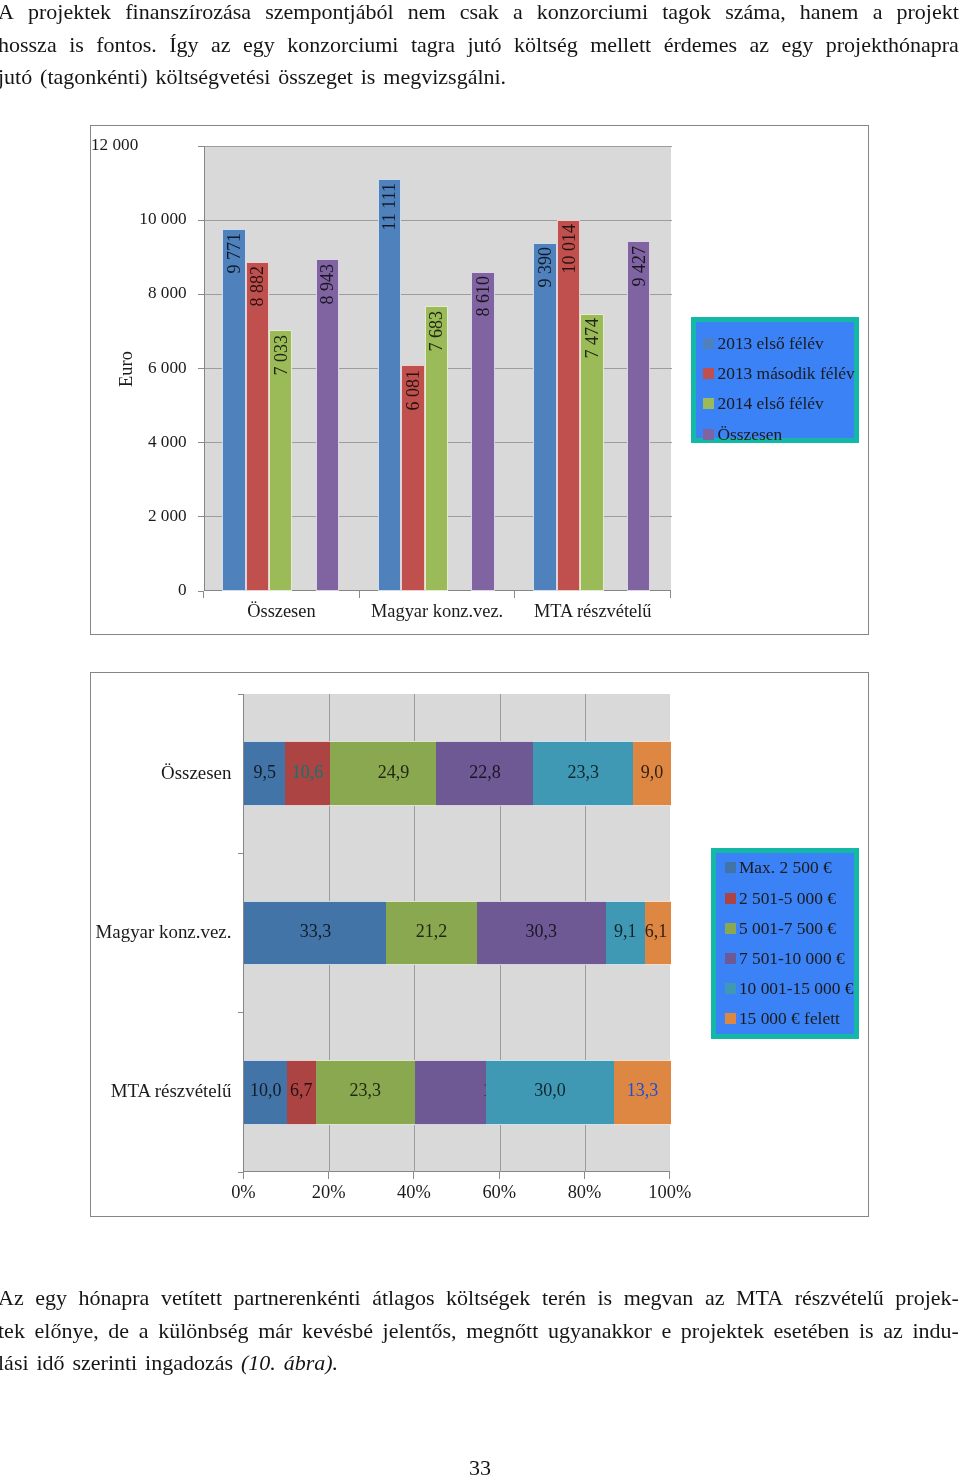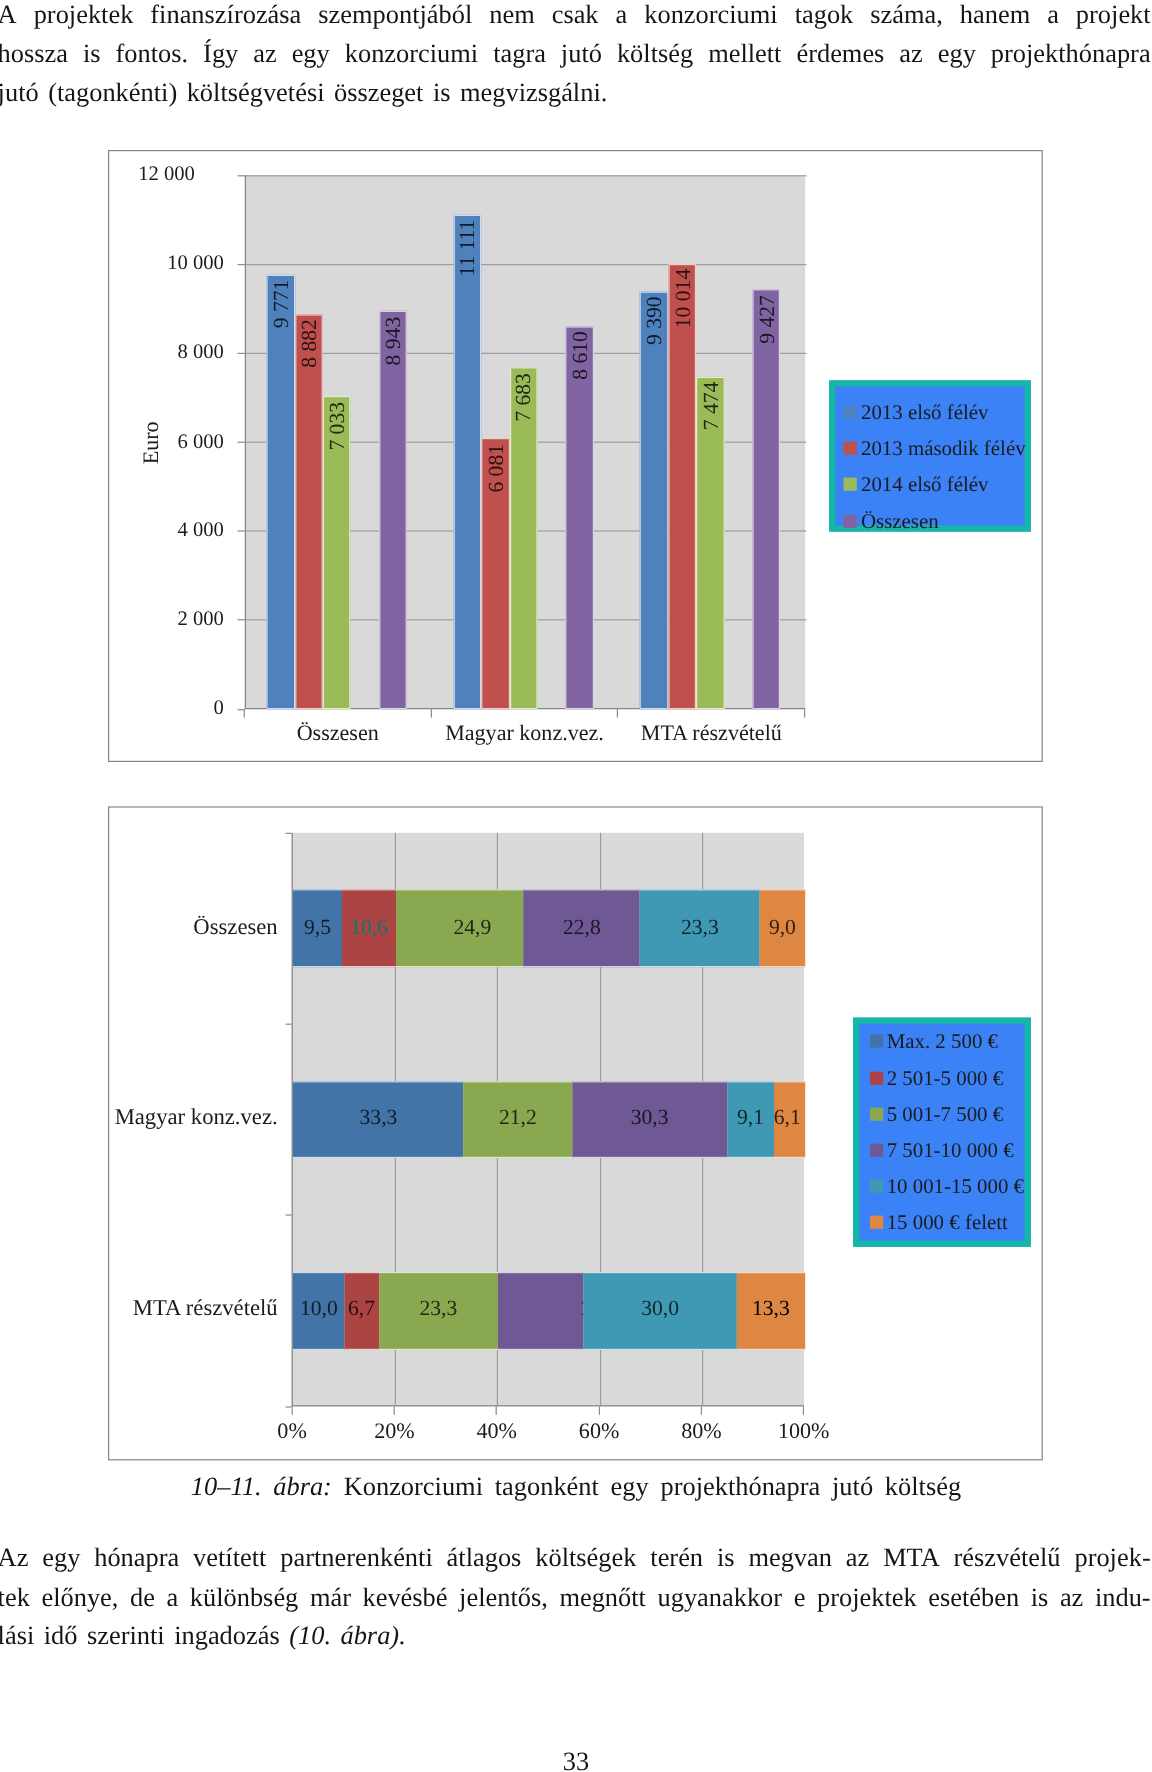--- a/index.html
+++ b/index.html
@@ -115,21 +115,21 @@
       <div class="ylab" style="left: 0px; top: 379.833px; width: 95.6px; text-align: right;">2 000</div>
       <div class="tick" style="left: 106.6px; top: 316.167px; width: 6px; height: 1px;"></div>
       <div class="ylab" style="left: 0px; top: 305.667px; width: 95.6px; text-align: right;">4 000</div>
       <div class="tick" style="left: 106.6px; top: 242px; width: 6px; height: 1px;"></div>
       <div class="ylab" style="left: 0px; top: 231.5px; width: 95.6px; text-align: right;">6 000</div>
       <div class="tick" style="left: 106.6px; top: 167.833px; width: 6px; height: 1px;"></div>
       <div class="ylab" style="left: 0px; top: 157.333px; width: 95.6px; text-align: right;">8 000</div>
       <div class="tick" style="left: 106.6px; top: 93.6667px; width: 6px; height: 1px;"></div>
       <div class="ylab" style="left: 0px; top: 83.1667px; width: 95.6px; text-align: right;">10 000</div>
       <div class="tick" style="left: 106.6px; top: 19.5px; width: 6px; height: 1px;"></div>
-      <div class="ylab" style="left: 0px; top: 9px; width: 95.6px; text-align: center;">12 000</div>
+      <div class="ylab" style="left: 0px; top: 9px; width: 95.6px; text-align: left;">12 000</div>
       <div class="axistitle" style="left: 35px; top: 242.5px; transform: translate(-50%, -50%) rotate(-90deg);">Euro</div>
       <div class="tick" style="left: 267.767px; top: 465px; width: 1px; height: 7px;"></div>
       <div class="catlab" style="left: 112.6px; top: 474.5px; width: 155.667px; text-align: center;">Összesen</div>
       <div class="tick" style="left: 423.433px; top: 465px; width: 1px; height: 7px;"></div>
       <div class="catlab" style="left: 268.267px; top: 474.5px; width: 155.667px; text-align: center;">Magyar konz.vez.</div>
       <div class="tick" style="left: 579.1px; top: 465px; width: 1px; height: 7px;"></div>
       <div class="catlab" style="left: 423.933px; top: 474.5px; width: 155.667px; text-align: center;">MTA részvételű</div>
       <div class="tick" style="left: 112.1px; top: 465px; width: 1px; height: 7px;"></div>
       <div class="legend" style="left: 599.9px; top: 191.4px; width: 168px; height: 126px;">
         <div class="legend-row" style="left: 7.6px; top: 10.6px;">
@@ -183,21 +183,21 @@
         <div class="dlabel" style="left: 0px; top: 387.333px; width: 42.64px; text-align: center; color: rgb(16, 28, 40);">10,0</div>
         <div class="bar" style="left: 42.64px; top: 366.083px; width: 28.5688px; height: 64.5px; background: rgb(172, 68, 68); box-sizing: border-box; border-top: 1px solid rgb(232, 203, 203); border-bottom: 1px solid rgb(232, 203, 203);"></div>
         <div class="dlabel" style="left: 42.64px; top: 387.333px; width: 28.5688px; text-align: center; color: rgb(41, 16, 16);">6,7</div>
         <div class="bar" style="left: 71.2088px; top: 366.083px; width: 99.3512px; height: 64.5px; background: rgb(138, 168, 79); box-sizing: border-box; border-top: 1px solid rgb(222, 231, 206); border-bottom: 1px solid rgb(222, 231, 206);"></div>
         <div class="dlabel" style="left: 71.2088px; top: 387.333px; width: 99.3512px; text-align: center; color: rgb(33, 40, 19);">23,3</div>
         <div class="bar" style="left: 170.56px; top: 366.083px; width: 71.2088px; height: 64.5px; background: rgb(110, 89, 148); box-sizing: border-box; border-top: 1px solid rgb(214, 209, 225); border-bottom: 1px solid rgb(214, 209, 225);"></div>
         <div class="dlabel" style="left: 170.56px; top: 387.333px; width: 71.2088px; text-align: center; color: rgb(26, 21, 36); padding-left: 48px;">16,7</div>
         <div class="bar" style="left: 241.769px; top: 366.083px; width: 127.92px; height: 64.5px; background: rgb(64, 153, 180); box-sizing: border-box; border-top: 1px solid rgb(202, 226, 234); border-bottom: 1px solid rgb(202, 226, 234);"></div>
         <div class="dlabel" style="left: 241.769px; top: 387.333px; width: 127.92px; text-align: center; color: rgb(15, 37, 43);">30,0</div>
         <div class="bar" style="left: 369.689px; top: 366.083px; width: 56.7112px; height: 64.5px; background: rgb(222, 135, 67); box-sizing: border-box; border-top: 1px solid rgb(246, 221, 202); border-bottom: 1px solid rgb(246, 221, 202);"></div>
-        <div class="dlabel" style="left: 369.689px; top: 387.333px; width: 56.7112px; text-align: center; color: #000000;">13,3</div>
+        <div class="dlabel" style="left: 369.689px; top: 387.333px; width: 56.7112px; text-align: center; color: #1d4ed8;">13,3</div>
       </div>
       <div class="tick" style="left: 151.9px; top: 499px; width: 1px; height: 7px;"></div>
       <div class="xlab" style="left: 112.4px; top: 509px; width: 80px; text-align: center;">0%</div>
       <div class="tick" style="left: 237.18px; top: 499px; width: 1px; height: 7px;"></div>
       <div class="xlab" style="left: 197.68px; top: 509px; width: 80px; text-align: center;">20%</div>
       <div class="tick" style="left: 322.46px; top: 499px; width: 1px; height: 7px;"></div>
       <div class="xlab" style="left: 282.96px; top: 509px; width: 80px; text-align: center;">40%</div>
       <div class="tick" style="left: 407.74px; top: 499px; width: 1px; height: 7px;"></div>
       <div class="xlab" style="left: 368.24px; top: 509px; width: 80px; text-align: center;">60%</div>
       <div class="tick" style="left: 493.02px; top: 499px; width: 1px; height: 7px;"></div>
@@ -232,23 +232,20 @@
           <div class="legend-swatch" style="background: rgb(64, 153, 180);"></div>
           <div class="legend-text">10 001-15 000 €</div>
         </div>
         <div class="legend-row" style="left: 9px; top: 155.2px;">
           <div class="legend-swatch" style="background: rgb(222, 135, 67);"></div>
           <div class="legend-text">15 000 € felett</div>
         </div>
       </div>
     </div>
 
-  <div class="caption">
-    <span class="cap-num">10–11. ábra:</span><span> Konzorciumi tagonként egy projekthónapra jutó költség</span>
-  </div>
 
   <div class="para" id="p-bottom">
       <div class="tline"><span>Az</span><span>egy</span><span>hónapra</span><span>vetített</span><span>partnerenkénti</span><span>átlagos</span><span>költségek</span><span>terén</span><span>is</span><span>megvan</span><span>az</span><span>MTA</span><span>részvételű</span><span>projek-</span></div>
       <div class="tline"><span>tek</span><span>előnye,</span><span>de</span><span>a</span><span>különbség</span><span>már</span><span>kevésbé</span><span>jelentős,</span><span>megnőtt</span><span>ugyanakkor</span><span>e</span><span>projektek</span><span>esetében</span><span>is</span><span>az</span><span>indu-</span></div>
       <div class="tline last">lási idő szerinti ingadozás <span class="ital">(10. ábra).</span></div>
     </div>
 
   <div class="pagenum">33</div>
 </div>
 

